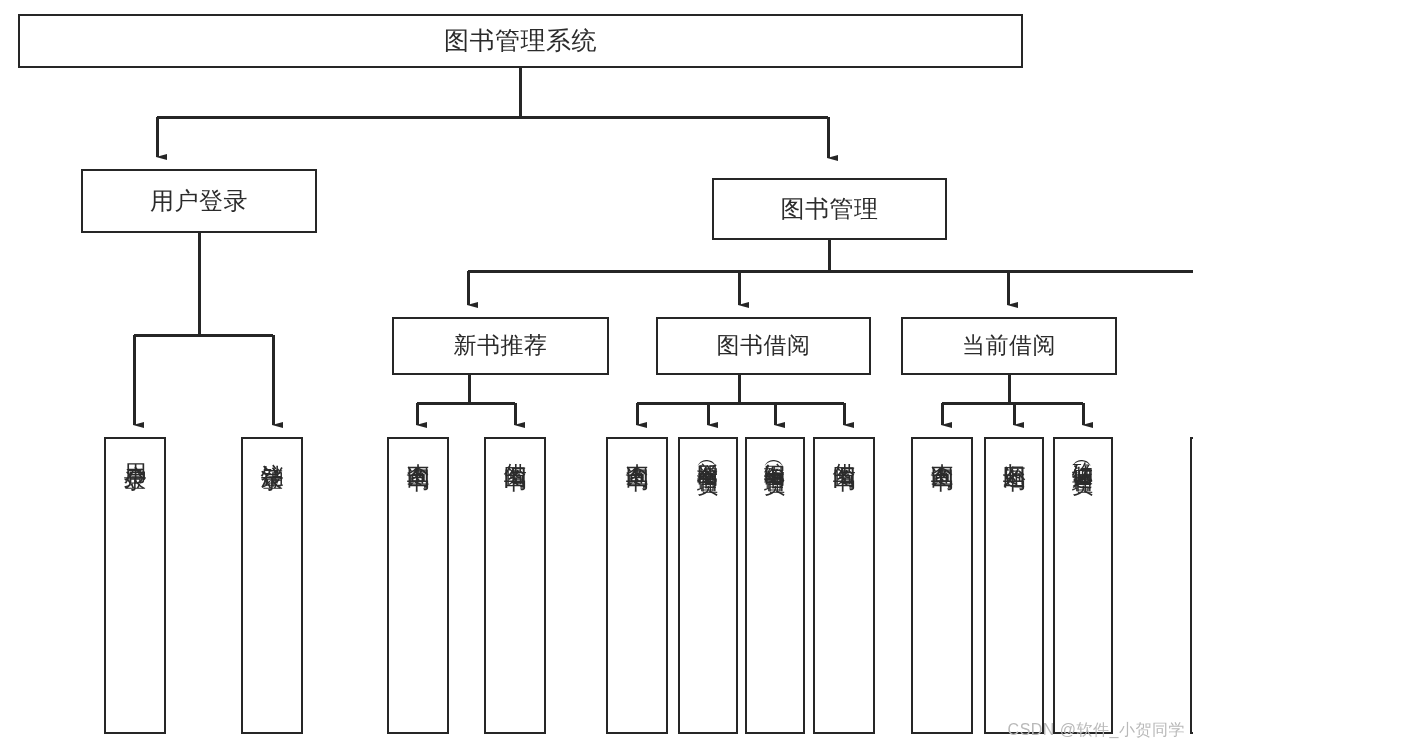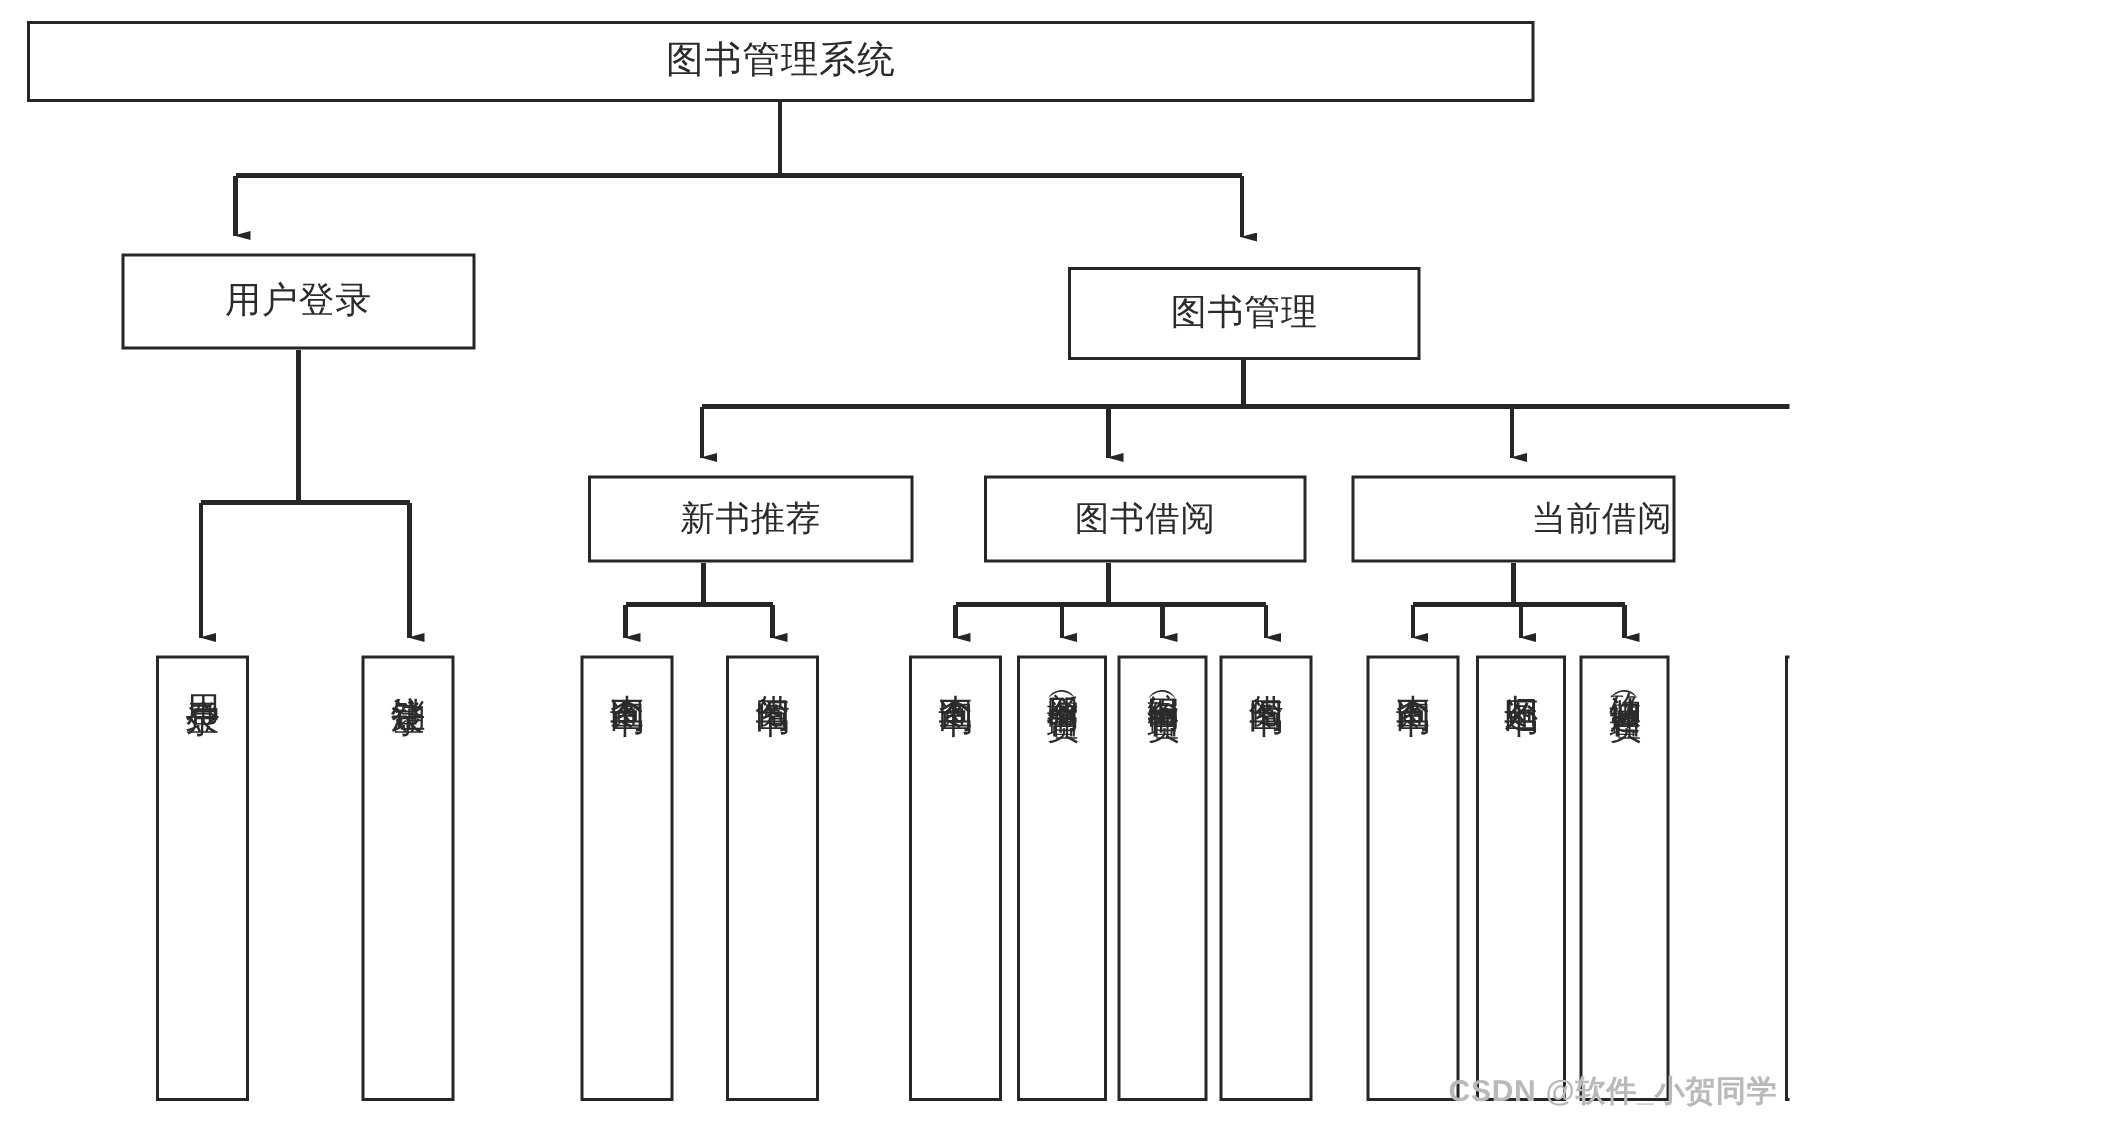--- a/index.html
+++ b/index.html
@@ -57,26 +57,25 @@
   }
   .root-node .node-label { font-size: 25px; }
   .lvl2-node .node-label { font-size: 24px; }
   .lvl3-node .node-label { font-size: 23px; }
   .leaf-node .node-label { font-size: 23px; }
   .leaf-node.narrow .node-label { font-size: 21px; }
   .watermark {
     position: absolute;
     right: 8px;
     bottom: 6px;
-    font-size: 20px;
+    font-size: 16px;
     color: #b9b9b9;
     letter-spacing: 0.5px;
     white-space: nowrap;
     user-select: none;
-    font-weight: bold;
   }
 </style>
 </head>
 <body>
 
 <div id="canvas">
 
   <svg id="wires" viewBox="0 0 1405 747" xmlns="http://www.w3.org/2000/svg">
     <defs>
       <marker id="arrow" markerWidth="10" markerHeight="12" refX="3" refY="10" orient="auto" markerUnits="userSpaceOnUse">
@@ -137,21 +136,21 @@
   <div class="node h-node lvl2-node" style="left:712px; top:154px; width:235px; height:62px;margin-top:24px;">
     <span class="node-label">图书管理</span>
   </div>
 
   <div class="node h-node lvl3-node" style="left:361px; top:317px; width:217px; height:58px;margin-left:31px;">
     <span class="node-label">新书推荐</span>
   </div>
   <div class="node h-node lvl3-node" style="left:656px; top:317px; width:215px; height:58px;">
     <span class="node-label">图书借阅</span>
   </div>
-  <div class="node h-node lvl3-node" style="left:901px; top:317px; width:216px; height:58px;justify-content:flex-end;">
+  <div class="node h-node lvl3-node" style="left:901px; top:317px; width:216px; height:58px;">
     <span class="node-label">当前借阅</span>
   </div>
 
   <div class="node v-node leaf-node" style="left:104px; top:437px; width:62px; height:297px;">
     <span class="node-label">用户登录</span>
   </div>
   <div class="node v-node leaf-node" style="left:241px; top:437px; width:62px; height:297px;">
     <span class="node-label">注销登录</span>
   </div>
   <div class="node v-node leaf-node" style="left:387px; top:437px; width:62px; height:297px;">

